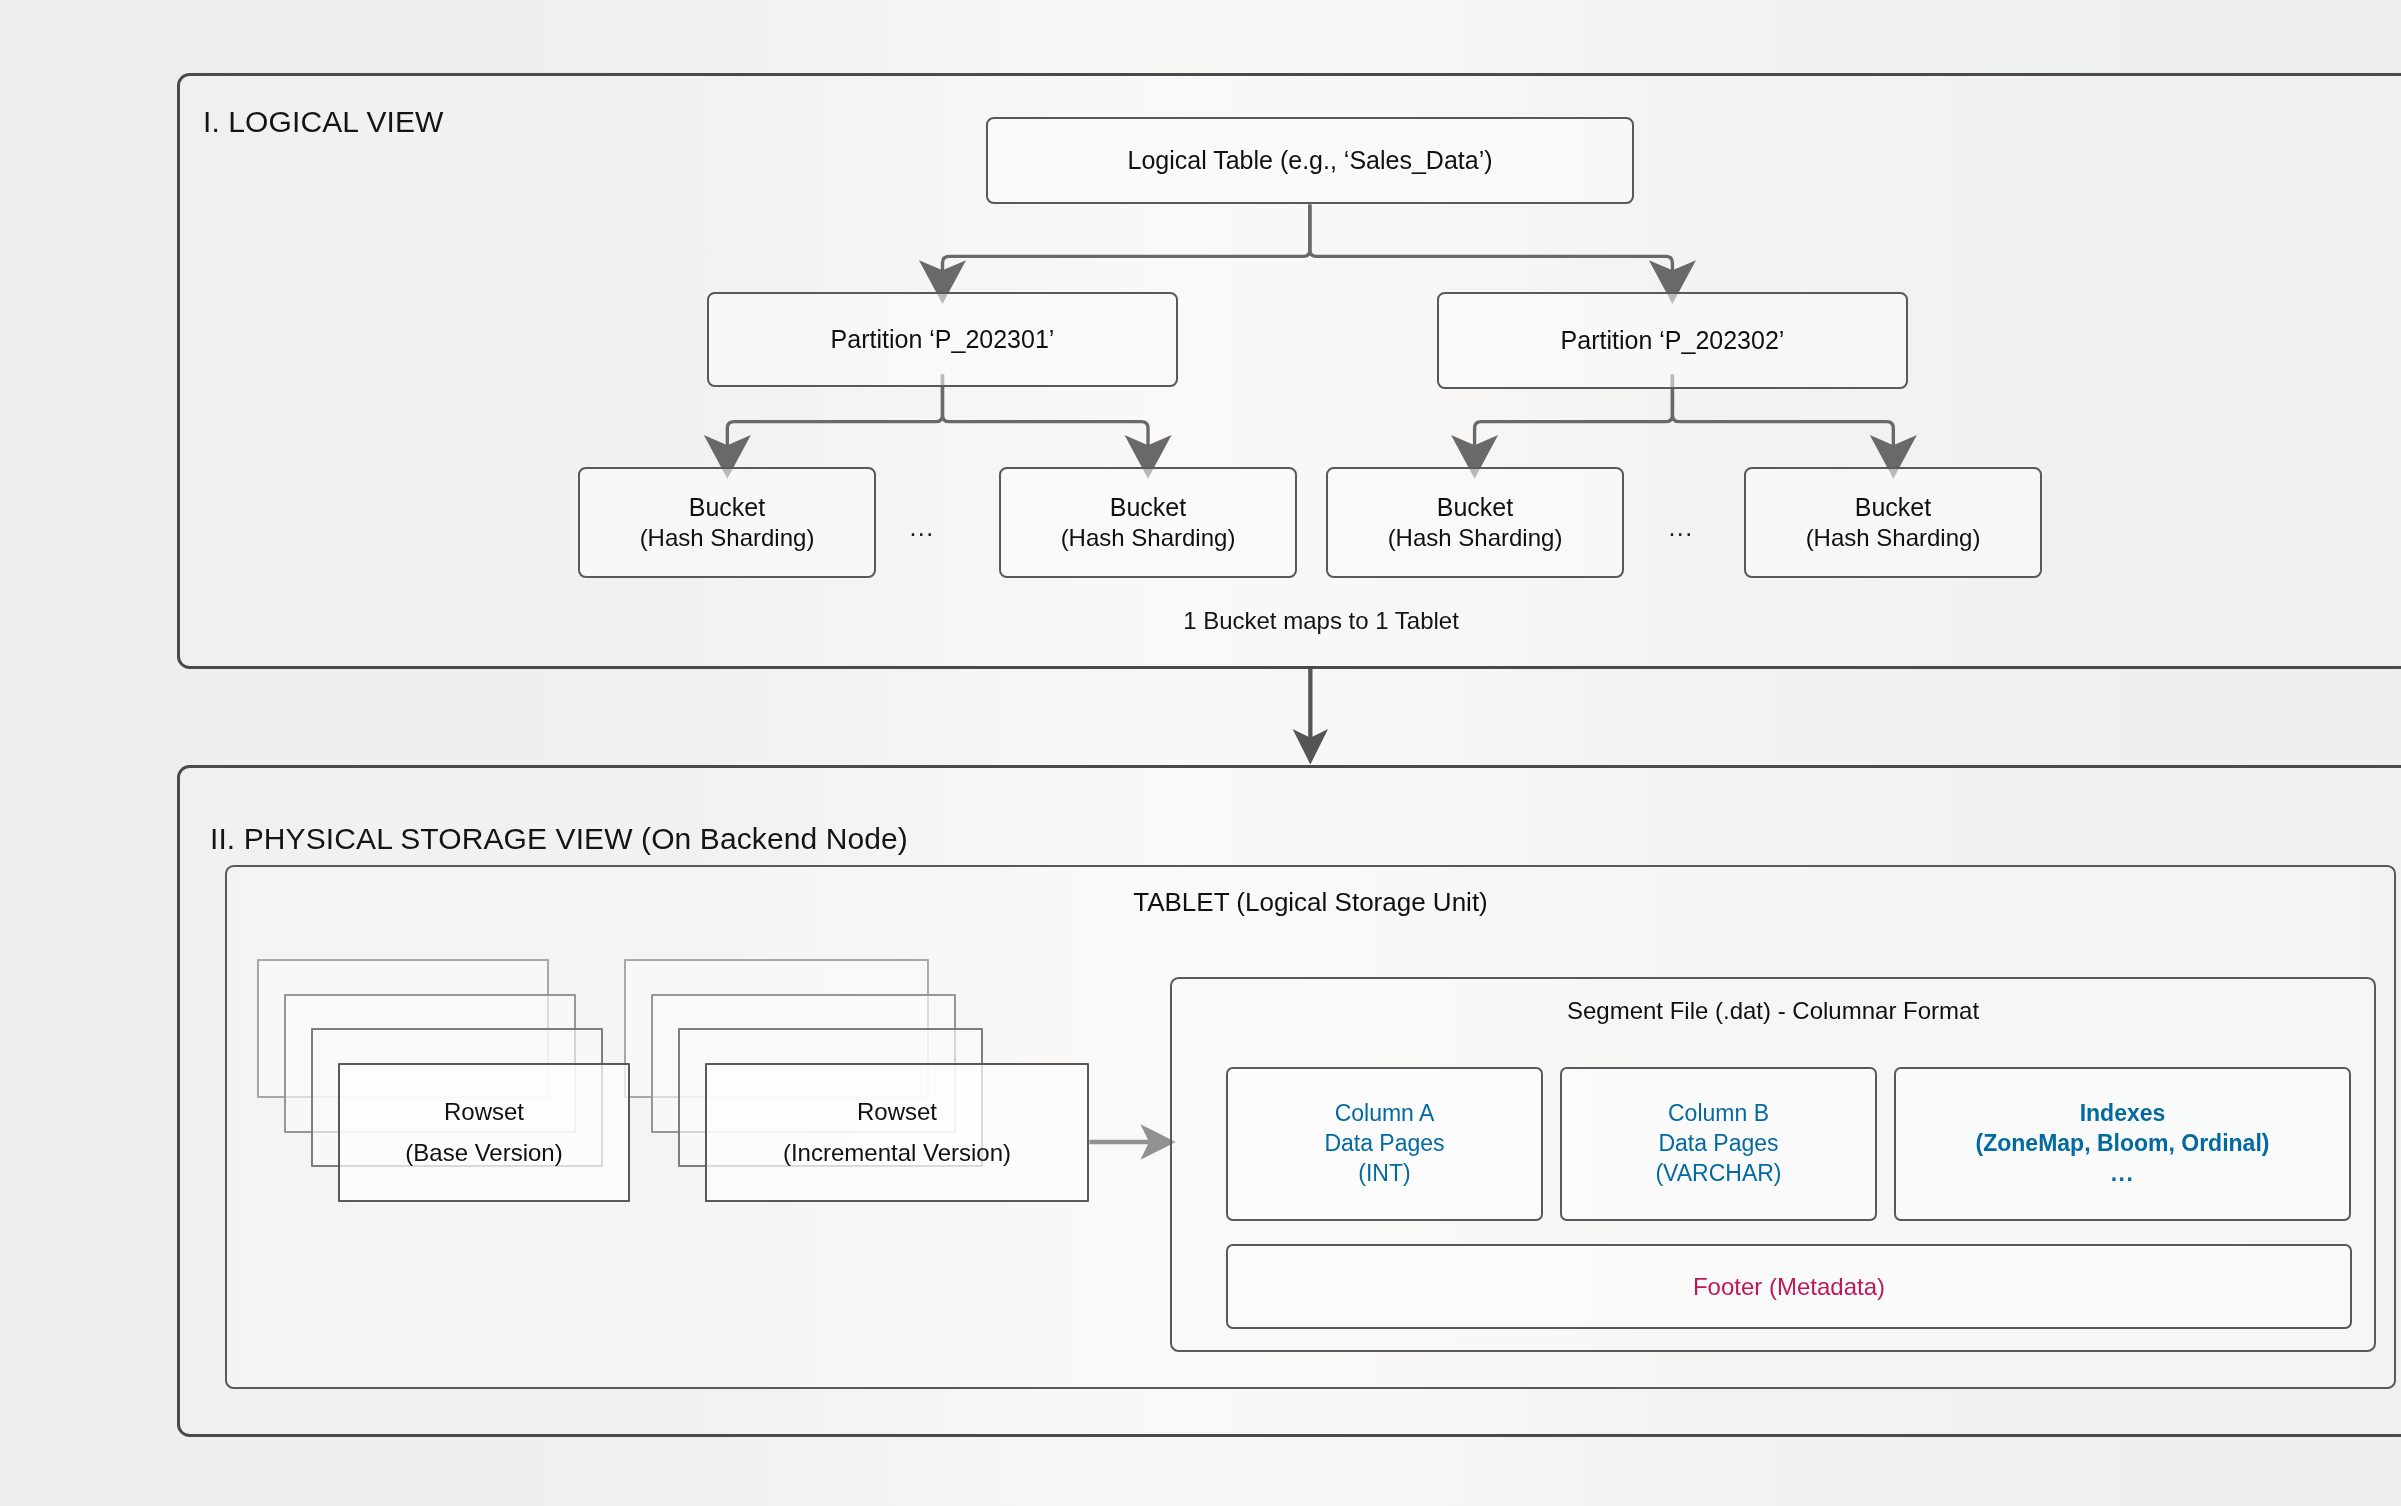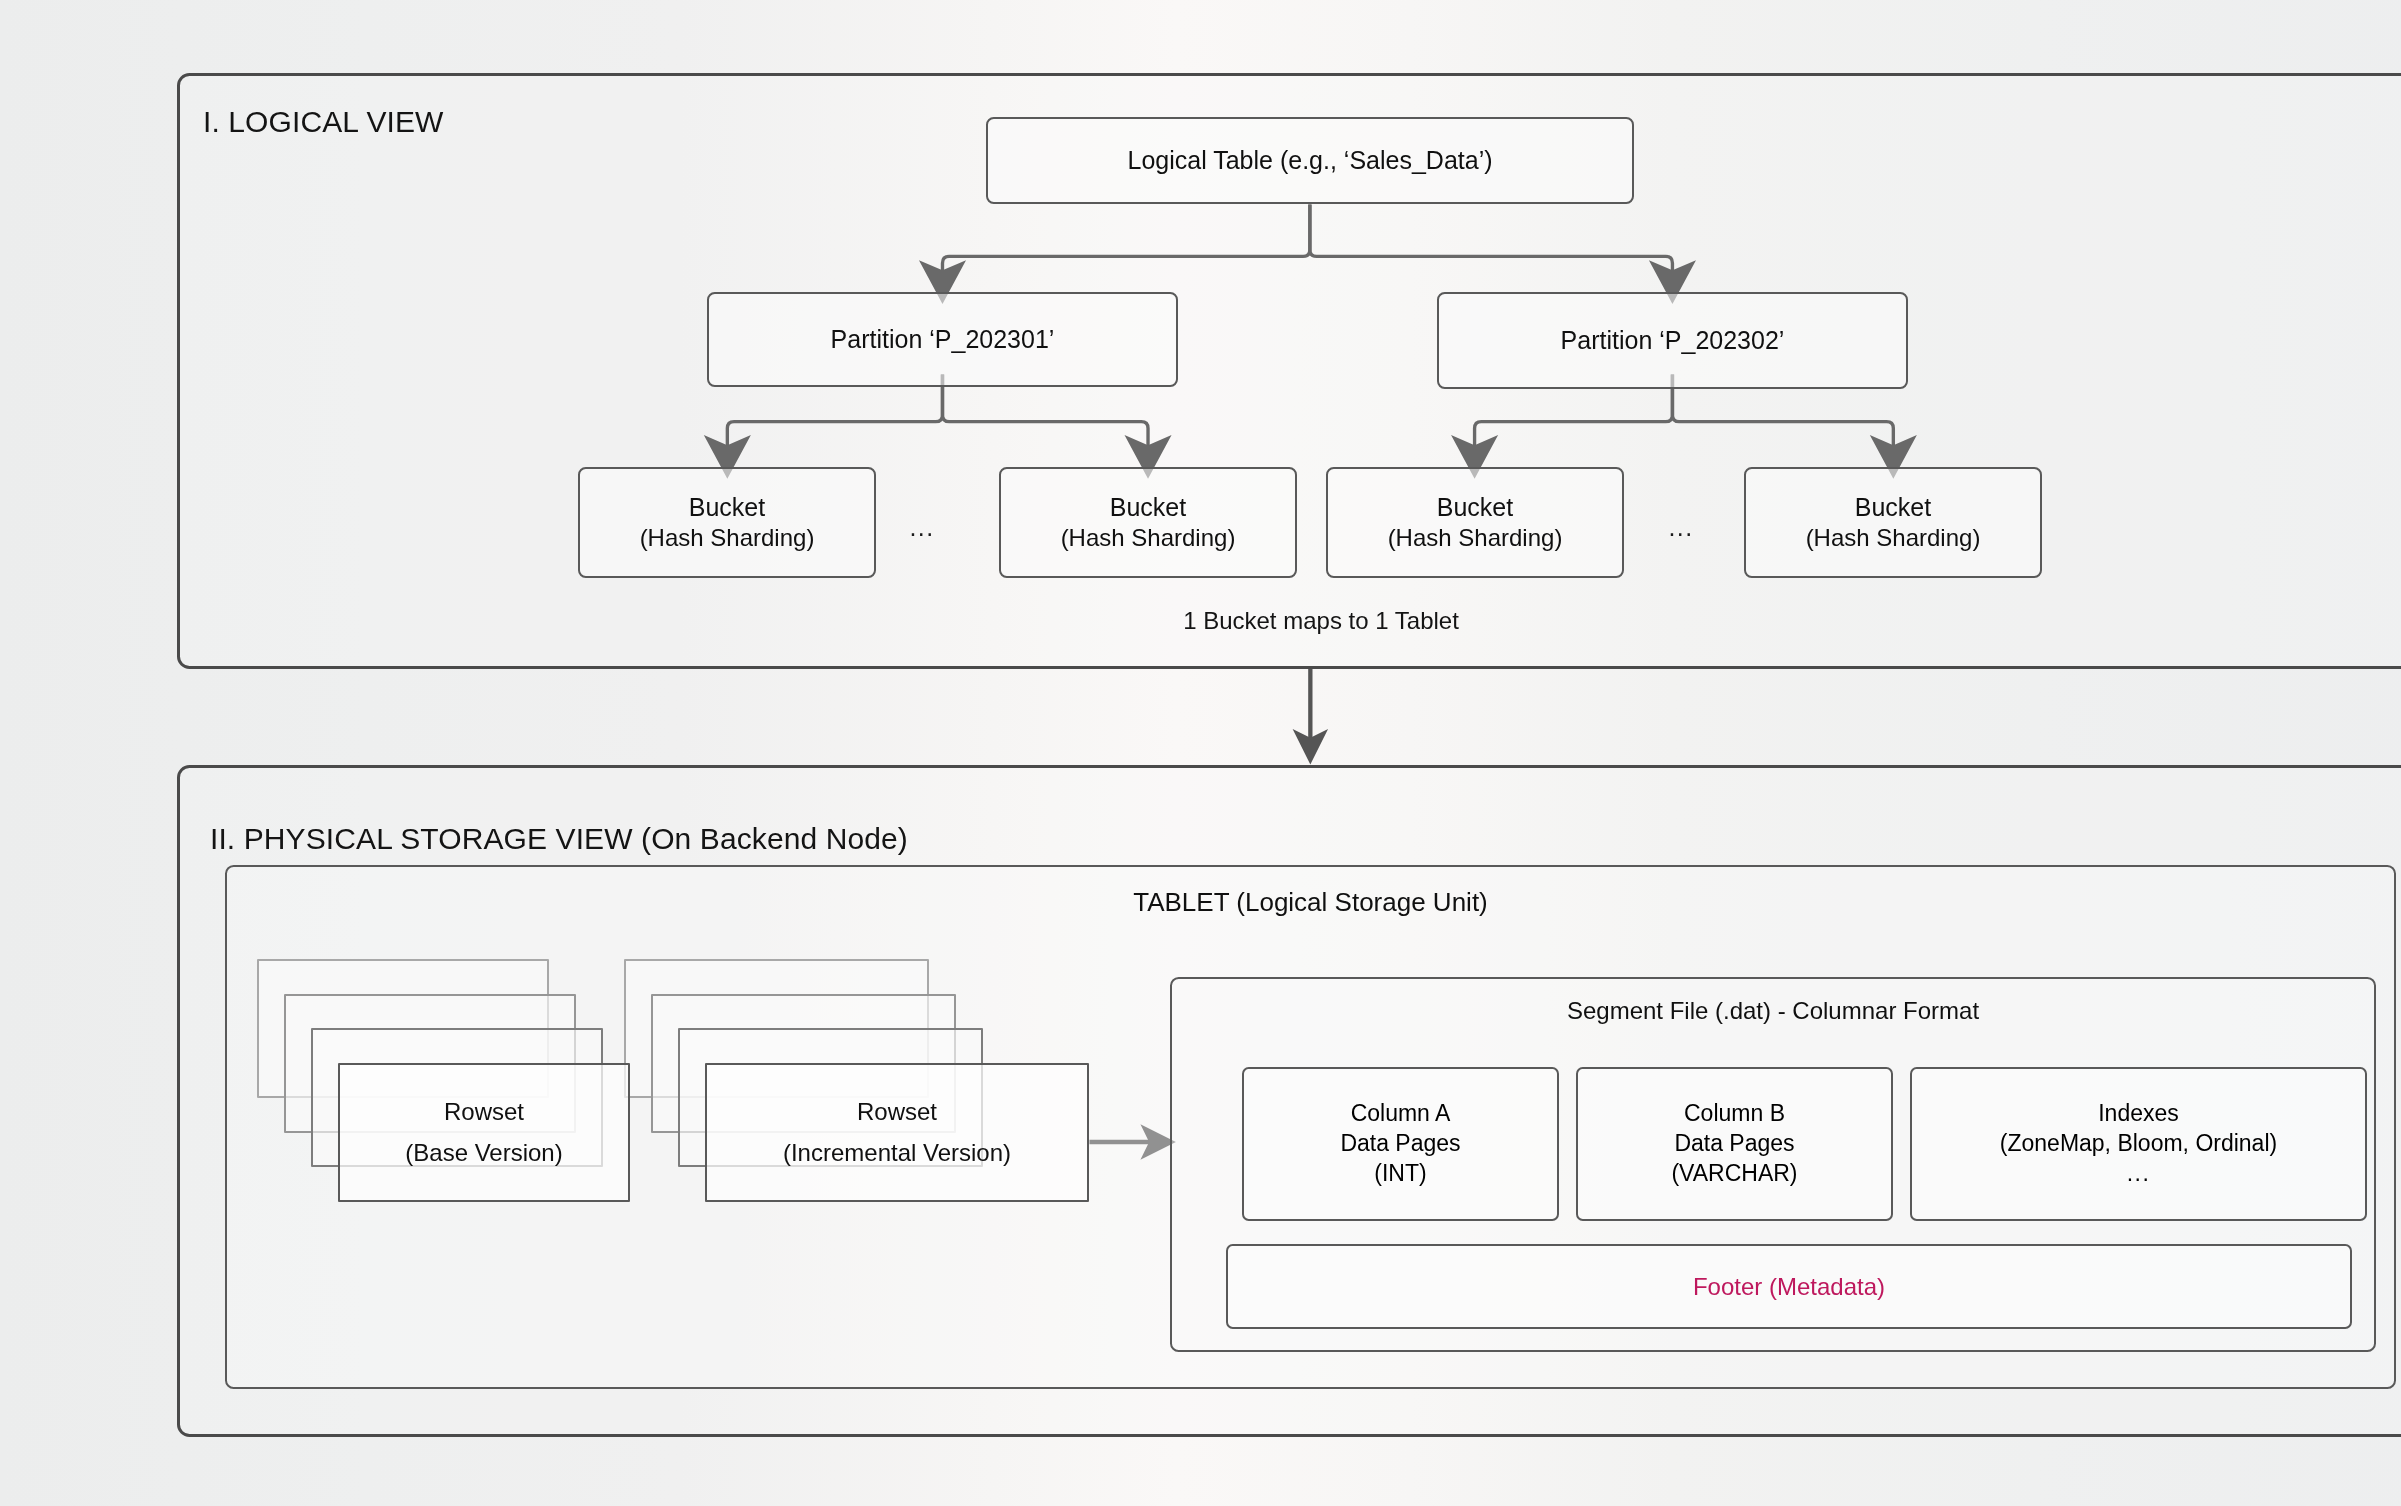--- a/index.html
+++ b/index.html
@@ -158,26 +158,25 @@
     border: 2.4px solid #595959;
     border-radius: 6.7px;
     background: rgba(253,253,253,0.5);
     display: flex;
     flex-direction: column;
     align-items: center;
     justify-content: center;
     text-align: center;
     font-size: 23px;
     line-height: 1.3;
-    color: #000000;
-    margin-left: 16px;
+    color: #0369a1;
   }
   #seg-col-a { left: 1226px; width: 317px; }
   #seg-col-b { left: 1560px; width: 317px; }
-  #seg-indexes { left: 1894px; width: 457px; }
+  #seg-indexes { left: 1894px; width: 457px; font-weight: bold; }
   #seg-indexes .dots { letter-spacing: 1.4px; }
 
   #seg-footer {
     position: absolute;
     left: 1226px; top: 1244px;
     width: 1126px; height: 85px;
     box-sizing: border-box;
     border: 2.4px solid #595959;
     border-radius: 6.7px;
     background: rgba(253,253,253,0.5);

